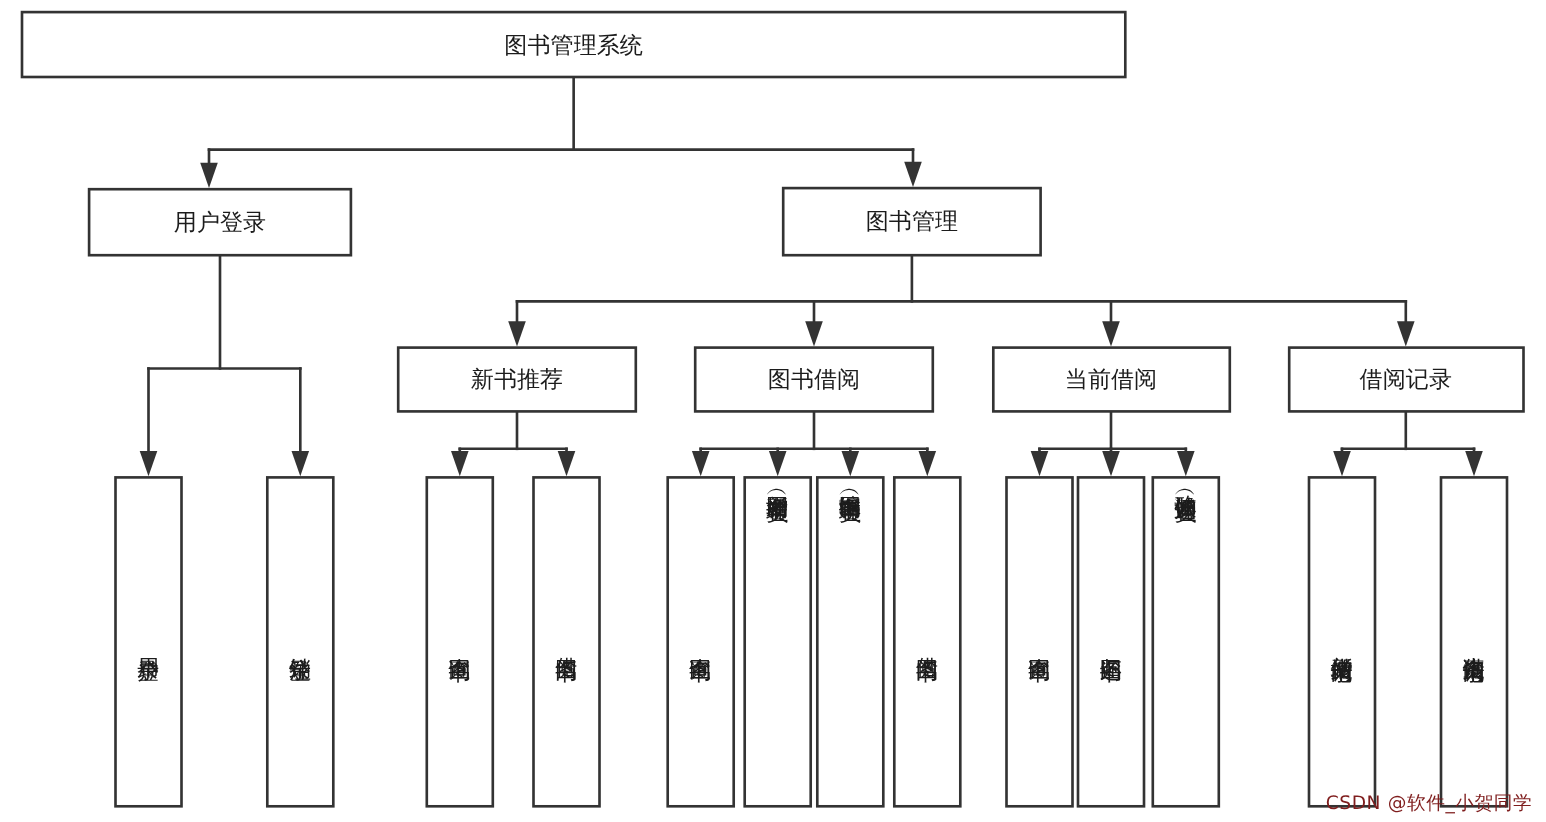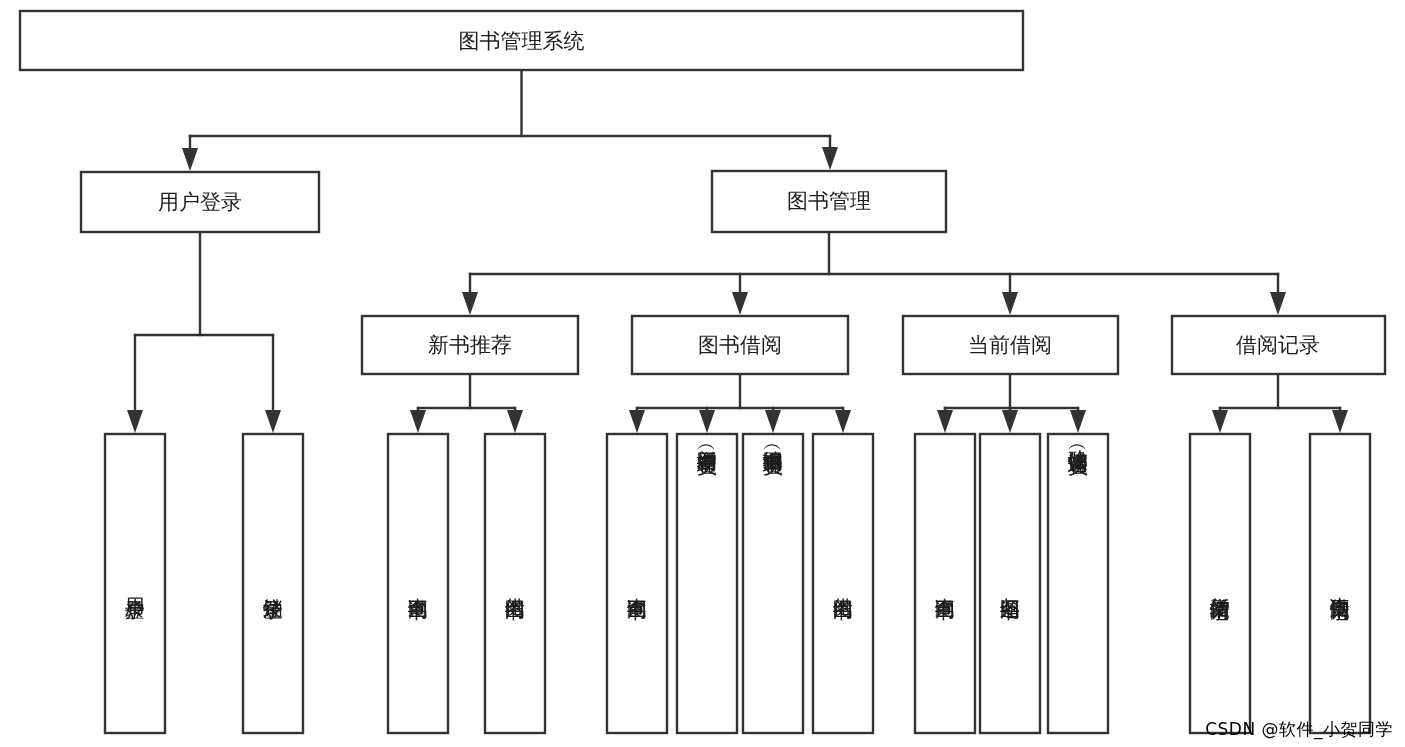--- a/index.html
+++ b/index.html
@@ -65,21 +65,21 @@
     letter-spacing: 1px;
     color: #1c1c1c;
     white-space: nowrap;
   }
   .watermark {
     position: absolute;
     right: 12px;
     bottom: 6px;
     font-family: "DejaVu Sans", "Liberation Sans", sans-serif;
     font-size: 17px;
-    color: #000000;
+    color: #7f1d1d;
     letter-spacing: 0.5px;
     white-space: nowrap;
   }
 </style>
 </head>
 <body>
 
 <div id="diagram-root">
 
   <svg id="tree-svg" viewBox="0 0 1405 747">

